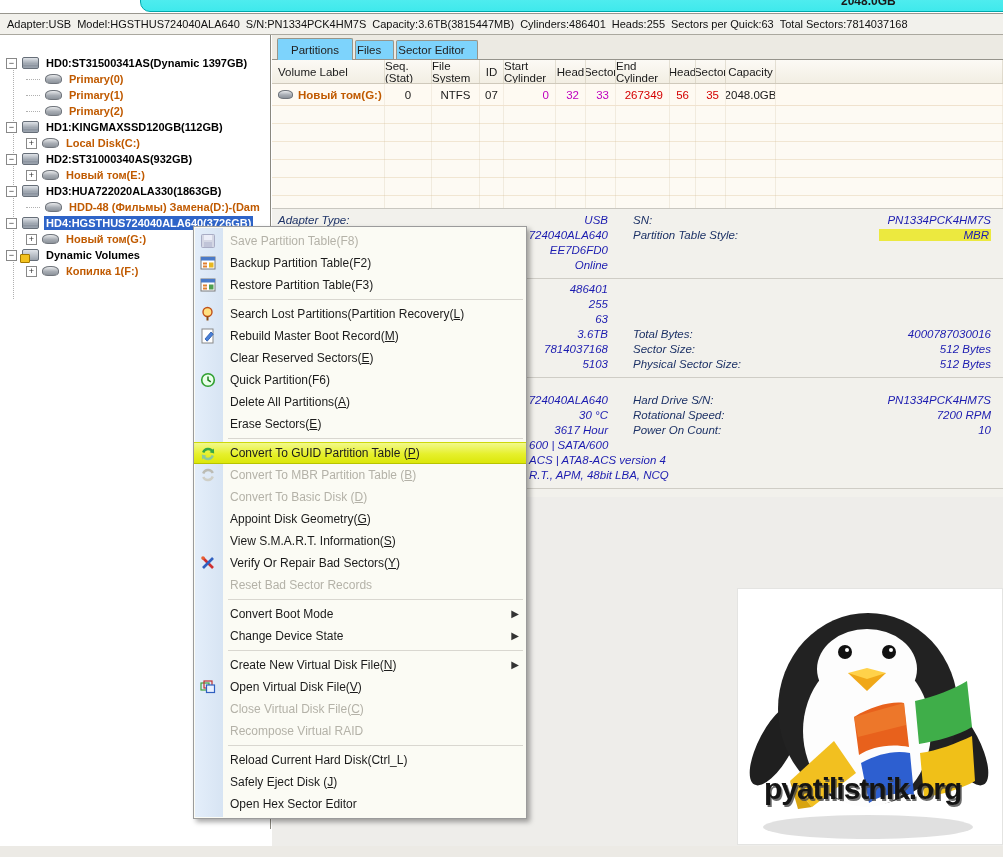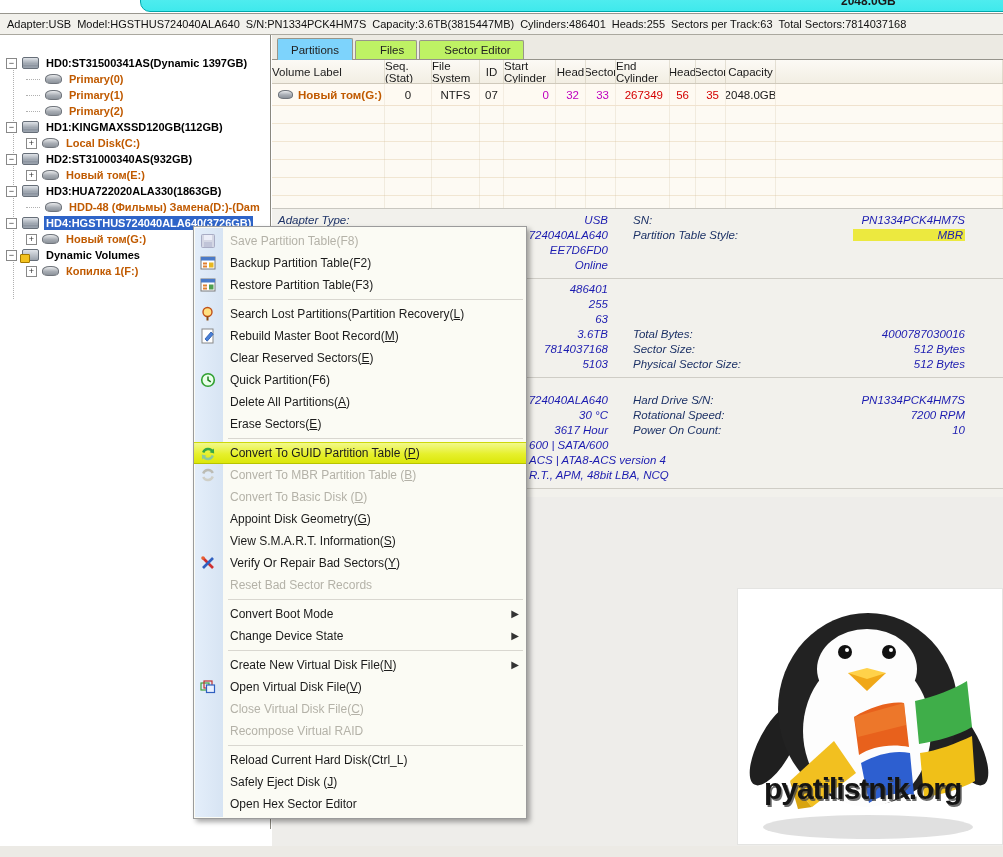--- a/index.html
+++ b/index.html
@@ -45,51 +45,51 @@
   .tlabel { margin-left:5px; padding:1px 2px; }
   .tlabel.black { color:#000; }
   .tlabel.orange { color:#c05a00; }
   .titem.selected .tlabel { background:#2e64c8; color:#fff; }
   .bottomstrip { position:absolute; left:0; top:846px; width:1003px; height:11px; background:#eceae5; }
 
   
   .rightpanel { position:absolute; left:272px; top:35px; width:731px; height:822px; background:#eeedea; }
   .tabbar { position:relative; height:25px; background:#eceae3; border-bottom:1px solid #95938b;
             padding:3px 0 0 5px; display:flex; align-items:flex-end; }
-  .tab { font-size:11.5px; color:#222; padding:3px 12px 3px 24px; border:1px solid #98958a;
-         border-bottom:none; background:#bef264; margin-right:2px; border-radius:2px 2px 0 0; }
+  .tab { font-size:11.5px; color:#222; padding:3px 12px 3px 1px; border:1px solid #98958a;
+         border-bottom:none; background:#7dd3fc; margin-right:2px; border-radius:2px 2px 0 0; }
   .tab.active { background:#7dd3fc; position:relative; top:1px; padding:5px 13px 4px 13px; }
 
   
   .tgrid { display:grid; grid-template-columns:113px 47px 48px 24px 52px 30px 30px 54px 26px 30px 50px 1fr; }
   .thead { height:24px; background:linear-gradient(#fcfaf5, #f2eee3); border-bottom:1px solid #cfc9bb; }
   .thead > div { font-size:11.5px; color:#1a1a1a; display:flex; align-items:center; justify-content:center;
                  border-right:1px solid rgba(175,165,140,.30); overflow:hidden; }
-  .thead > div.first { justify-content:flex-start; }
+  .thead > div.first { justify-content:flex-start; padding-left:6px; }
   .trow { height:22px; background:#fefaf2; border-bottom:1px solid #f0e2ce; }
   .trow > div { font-size:11.5px; display:flex; align-items:center; justify-content:center;
                 border-right:1px solid rgba(200,180,150,.18); overflow:hidden; }
   .trow > div.first { justify-content:flex-start; padding-left:6px; gap:5px; }
   .trow > div.ralign { justify-content:flex-end; padding-right:6px; }
   .pticon { width:15px; height:9px; border:1px solid #70757c; border-radius:45% 45% 35% 35%;
             background:linear-gradient(#e8eaec, #a8adb4 55%, #8d939b); flex:none; }
   .vol-label { font-weight:bold; color:#c05a00; }
   .c-black { color:#1a1a1a; } .c-mag { color:#bf00bf; } .c-red { color:#d40000; }
   .tempty { height:102px;
             background:repeating-linear-gradient(to bottom, #fdfaf3 0px, #fdfaf3 17px, #f1e6d2 17px, #f1e6d2 18px); }
   .tempty > div { border-right:1px solid rgba(200,180,150,.22); height:102px; }
 
   
   .details { position:relative; height:289px; background:#f2f1ec; border-top:1px solid #c9c7c0;
              padding-top:5px; font-size:11.5px; }
   .drow { position:relative; height:15px;font-style:italic; }
   .dl-adapter { position:absolute; left:6px; color:#1d3266; }
   .dl-left { position:absolute; left:0; width:336px; text-align:right; color:#1c1cb0; }
   .dl-lab { position:absolute; left:361px; color:#1d3266; }
-  .dl-right { position:absolute; left:422px; width:271px; text-align:right; color:#1c1cb0; }
+  .dl-right { position:absolute; left:448px; width:271px; text-align:right; color:#1c1cb0; }
   .dl-wide { position:absolute; left:257px; color:#1c1cb0; }
   .hl-yellow { display:inline-block; background:#ece93f; min-width:112px; text-align:right; padding:0 2px; }
   .dsep { height:1px; background:#cfcdc6; margin:4px 0; }
   .dgap { height:12px; }
   .lowerarea { height:360px; background:#eeedea; }
 
   
   .watermark { position:absolute; left:737px; top:588px; width:266px; height:257px; background:#fff;
                border:1px solid #e4e4e2; overflow:hidden; }
   .wm-text { position:absolute; left:26px; top:183px; font-size:30px; font-weight:bold; color:#141414;
@@ -122,21 +122,21 @@
     </div>
   </div>
 
   <div class="statusbar" id="statusbar">
       <span>Adapter:USB</span>
       <span>Model:HGSTHUS724040ALA640</span>
       <span>S/N:PN1334PCK4HM7S</span>
       <span>Capacity:3.6TB(3815447MB)</span>
       <span>Cylinders:486401</span>
       <span>Heads:255</span>
-      <span>Sectors per Track:63</span>
+      <span>Sectors per Quick:63</span>
       <span>Total Sectors:7814037168</span>
     </div>
 
   <div class="treepanel">
     <div class="tree" id="tree">
       <div class="tree-guide"></div>
     <div class="titem lvl0">
           <span class="texp">−</span>
           <span class="ticon disk"></span>
           <span class="tlabel black">HD0:ST31500341AS(Dynamic 1397GB)</span>

